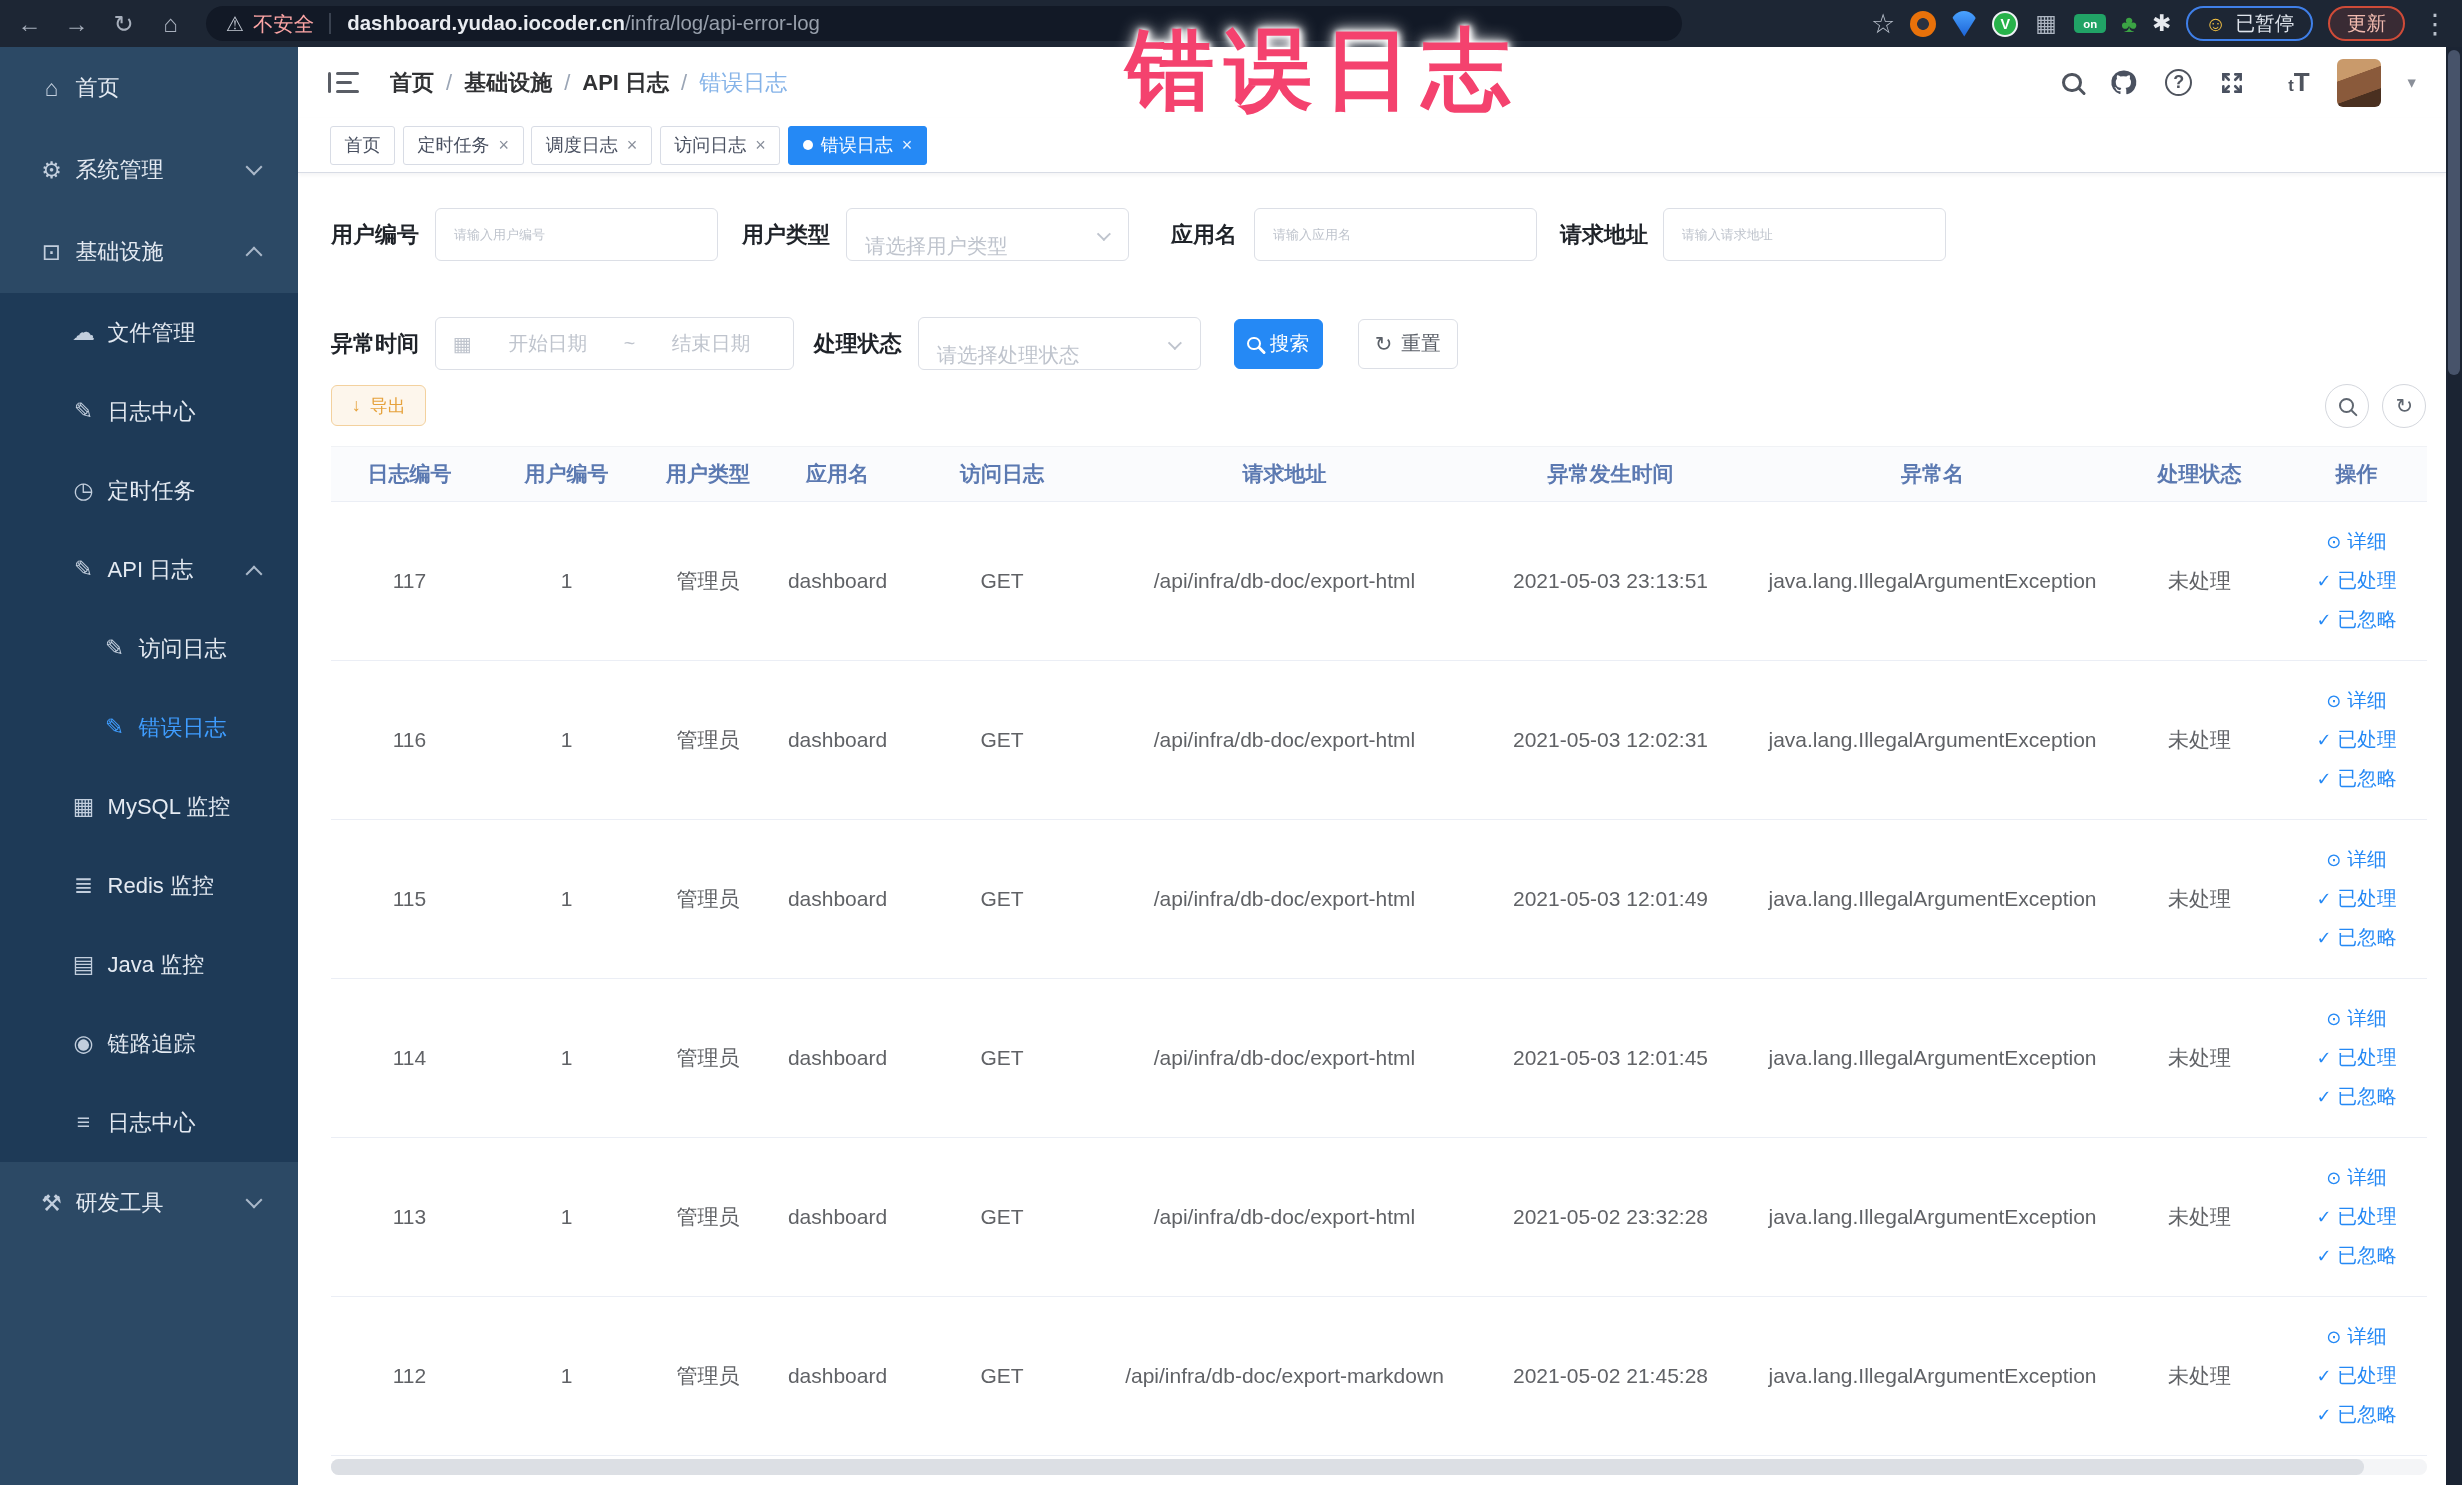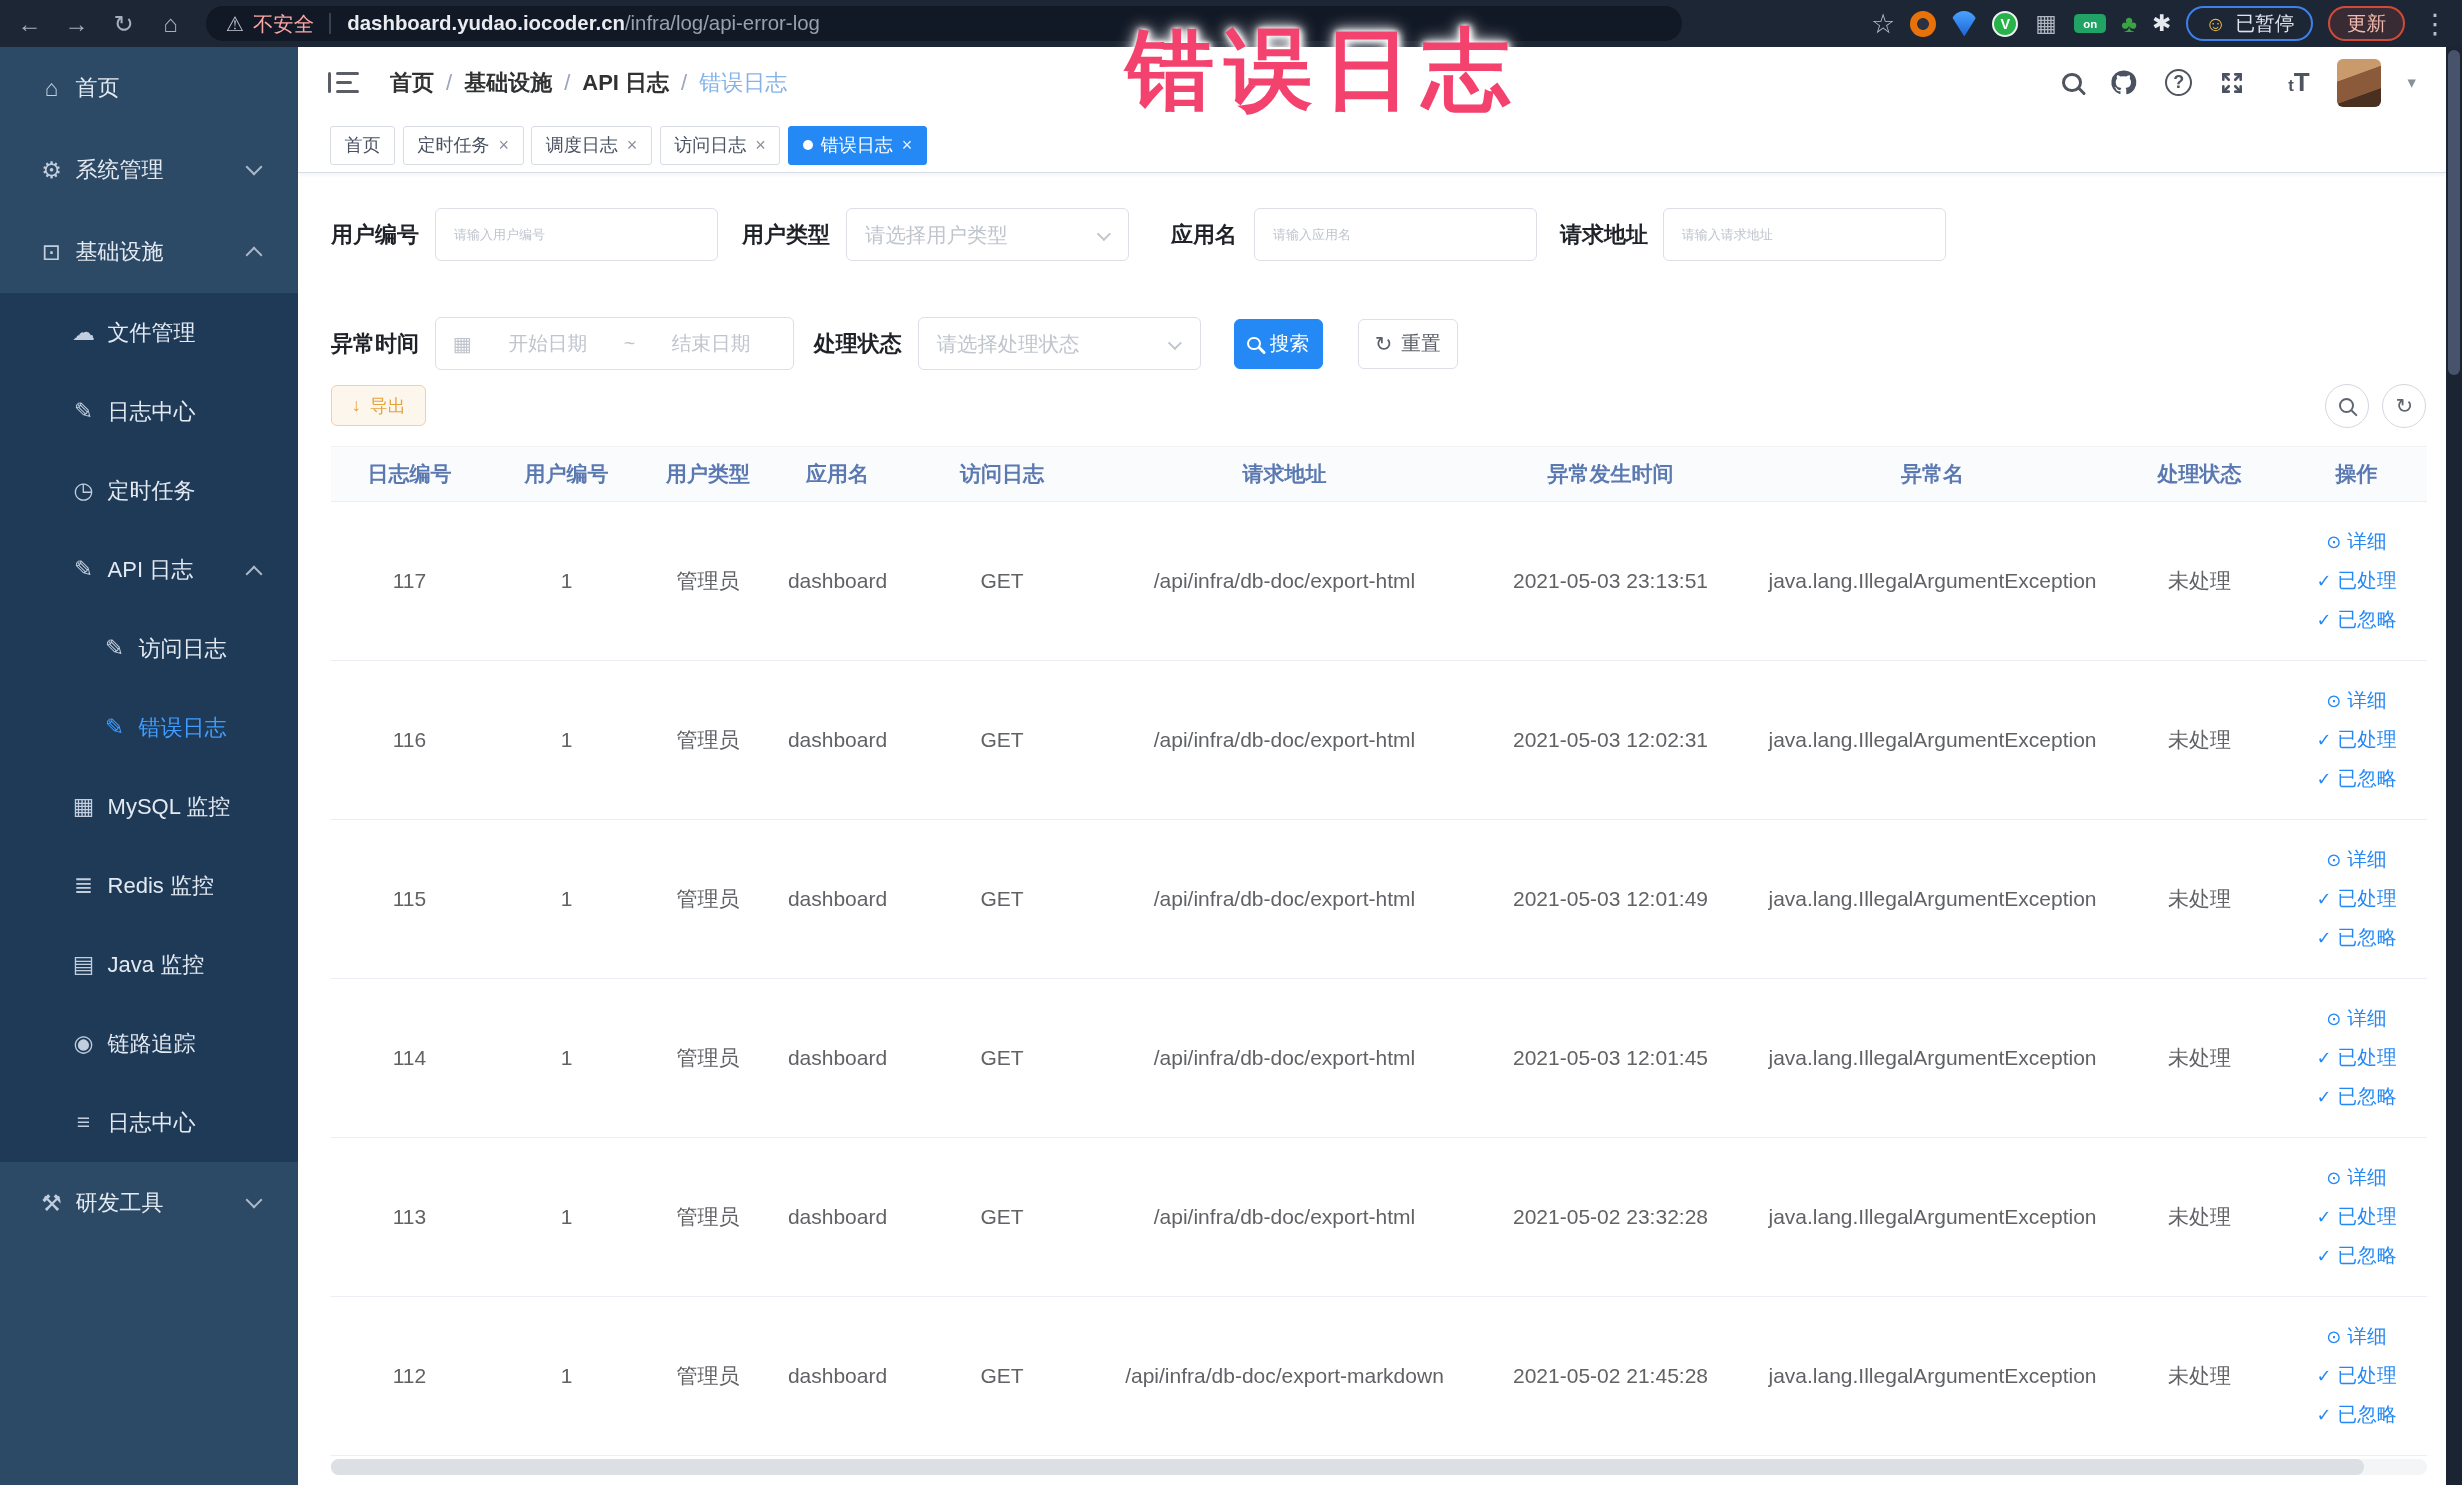--- a/index.html
+++ b/index.html
@@ -100,21 +100,21 @@
 
   
   :root{--primary:#2589f5;}
   .content{padding:35px 19.7px 0 33px;}
   .frow{display:flex;align-items:center;height:53px;}
   .frow + .frow{margin-top:56px;}
   .f-label{font-size:22px;font-weight:700;color:#1f2329;text-align:right;flex:0 0 auto;white-space:nowrap;}
   .inp{height:53px;border:1.5px solid #dcdfe6;border-radius:6px;background:#fff;font-size:13px;color:#14532d;
        padding:0 18px;outline:none;font-family:inherit;}
   .inp::placeholder{color:#bfc4cd;}
-  .sel{height:53px;border:1.5px solid #dcdfe6;border-radius:6px;background:#fff;display:flex;align-items:center;
+  .sel{height:53px;border:1.5px solid #dcdfe6;border-radius:6px;background:#fff;display:flex;align-items:flex-end;
        padding:0 18px;position:relative;cursor:pointer;}
   .sel .ph{font-size:20.4px;color:#bfc4cd;}
   .sel .sel-chev{position:absolute;right:19.7px;top:19.7px;width:9.8px;height:9.8px;
        border-right:2.3px solid #bfc4cd;border-bottom:2.3px solid #bfc4cd;transform:rotate(45deg);}
   .range{height:53px;border:1.5px solid #dcdfe6;border-radius:6px;background:#fff;display:flex;align-items:center;
          padding:0 16.7px;gap:10.6px;cursor:text;}
   .range .cal{color:#bfc4cd;font-size:20.4px;}
   .range .ph{font-size:19.7px;color:#bfc4cd;flex:1;text-align:center;white-space:nowrap;}
   .range .tilde{color:#bfc4cd;font-size:19.7px;}
   .btn{display:flex;align-items:center;justify-content:center;gap:9px;border-radius:6px;font-size:19.7px;

